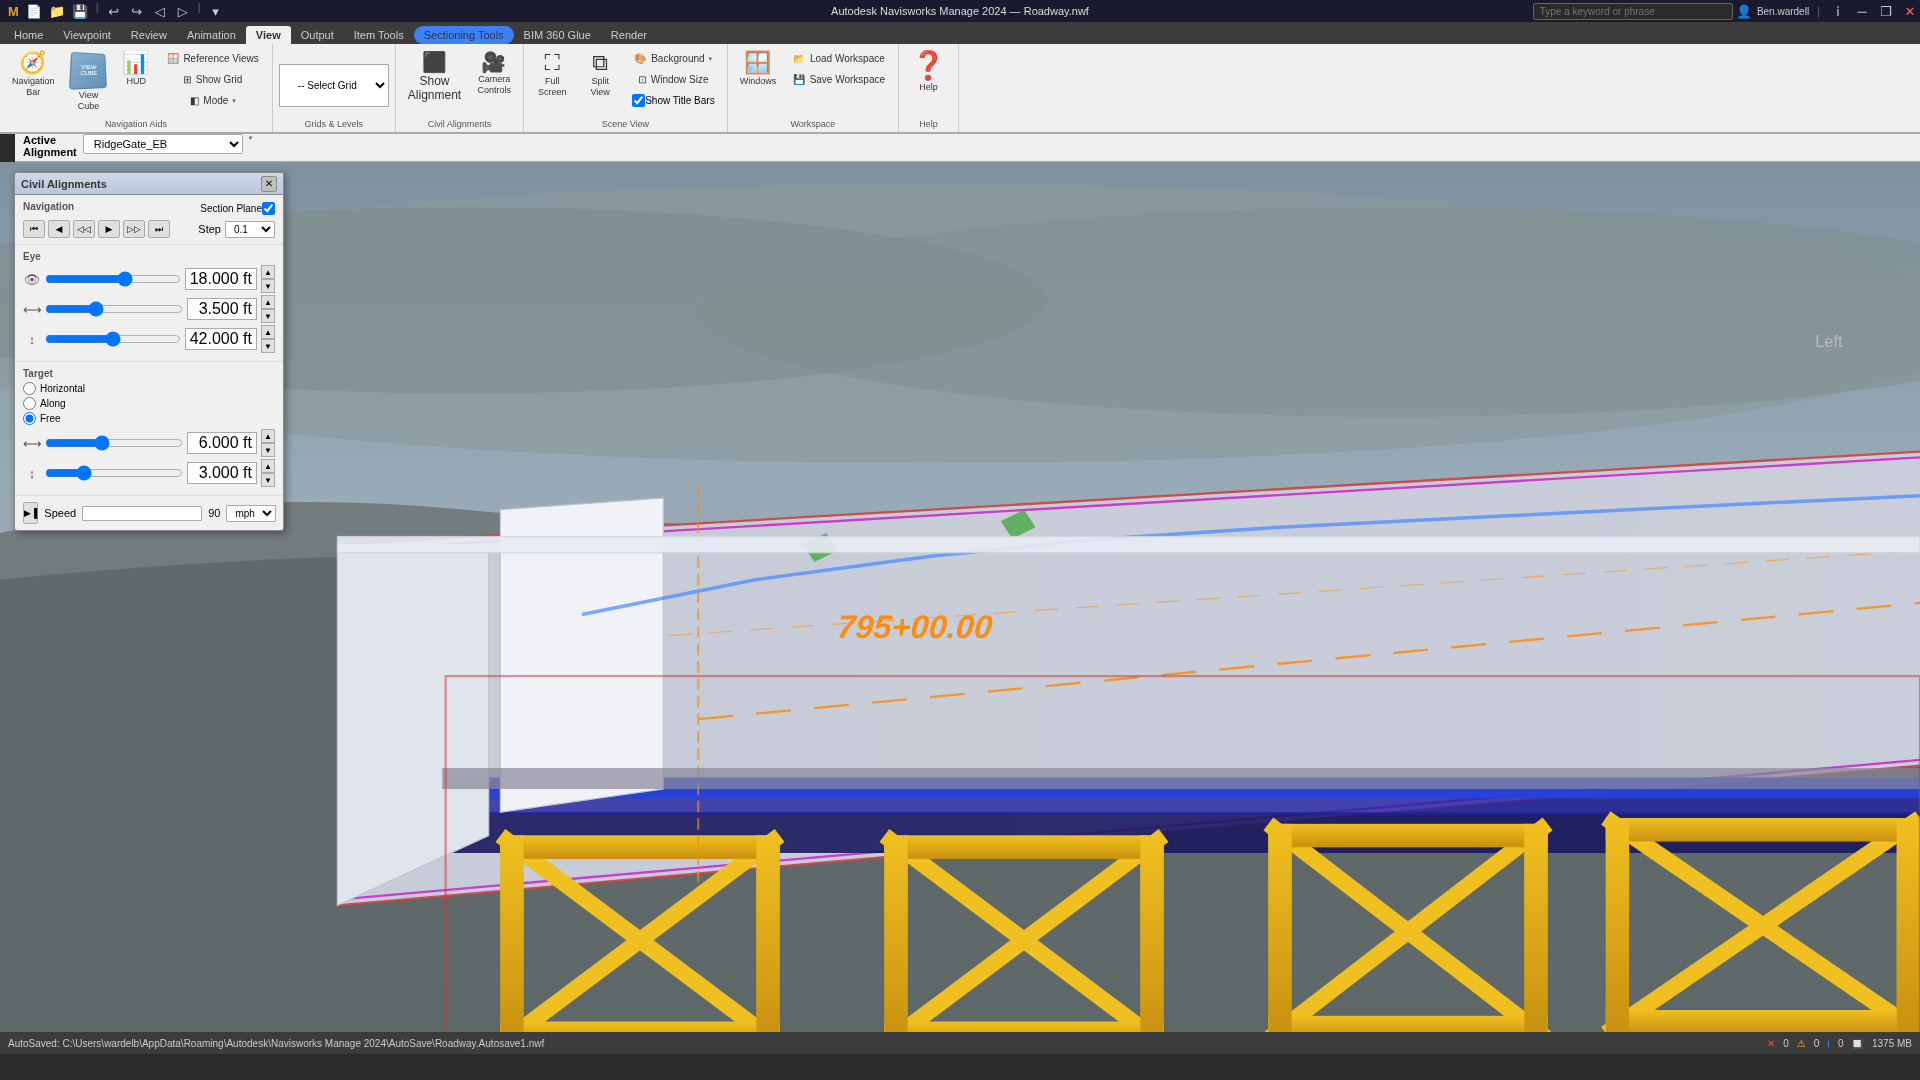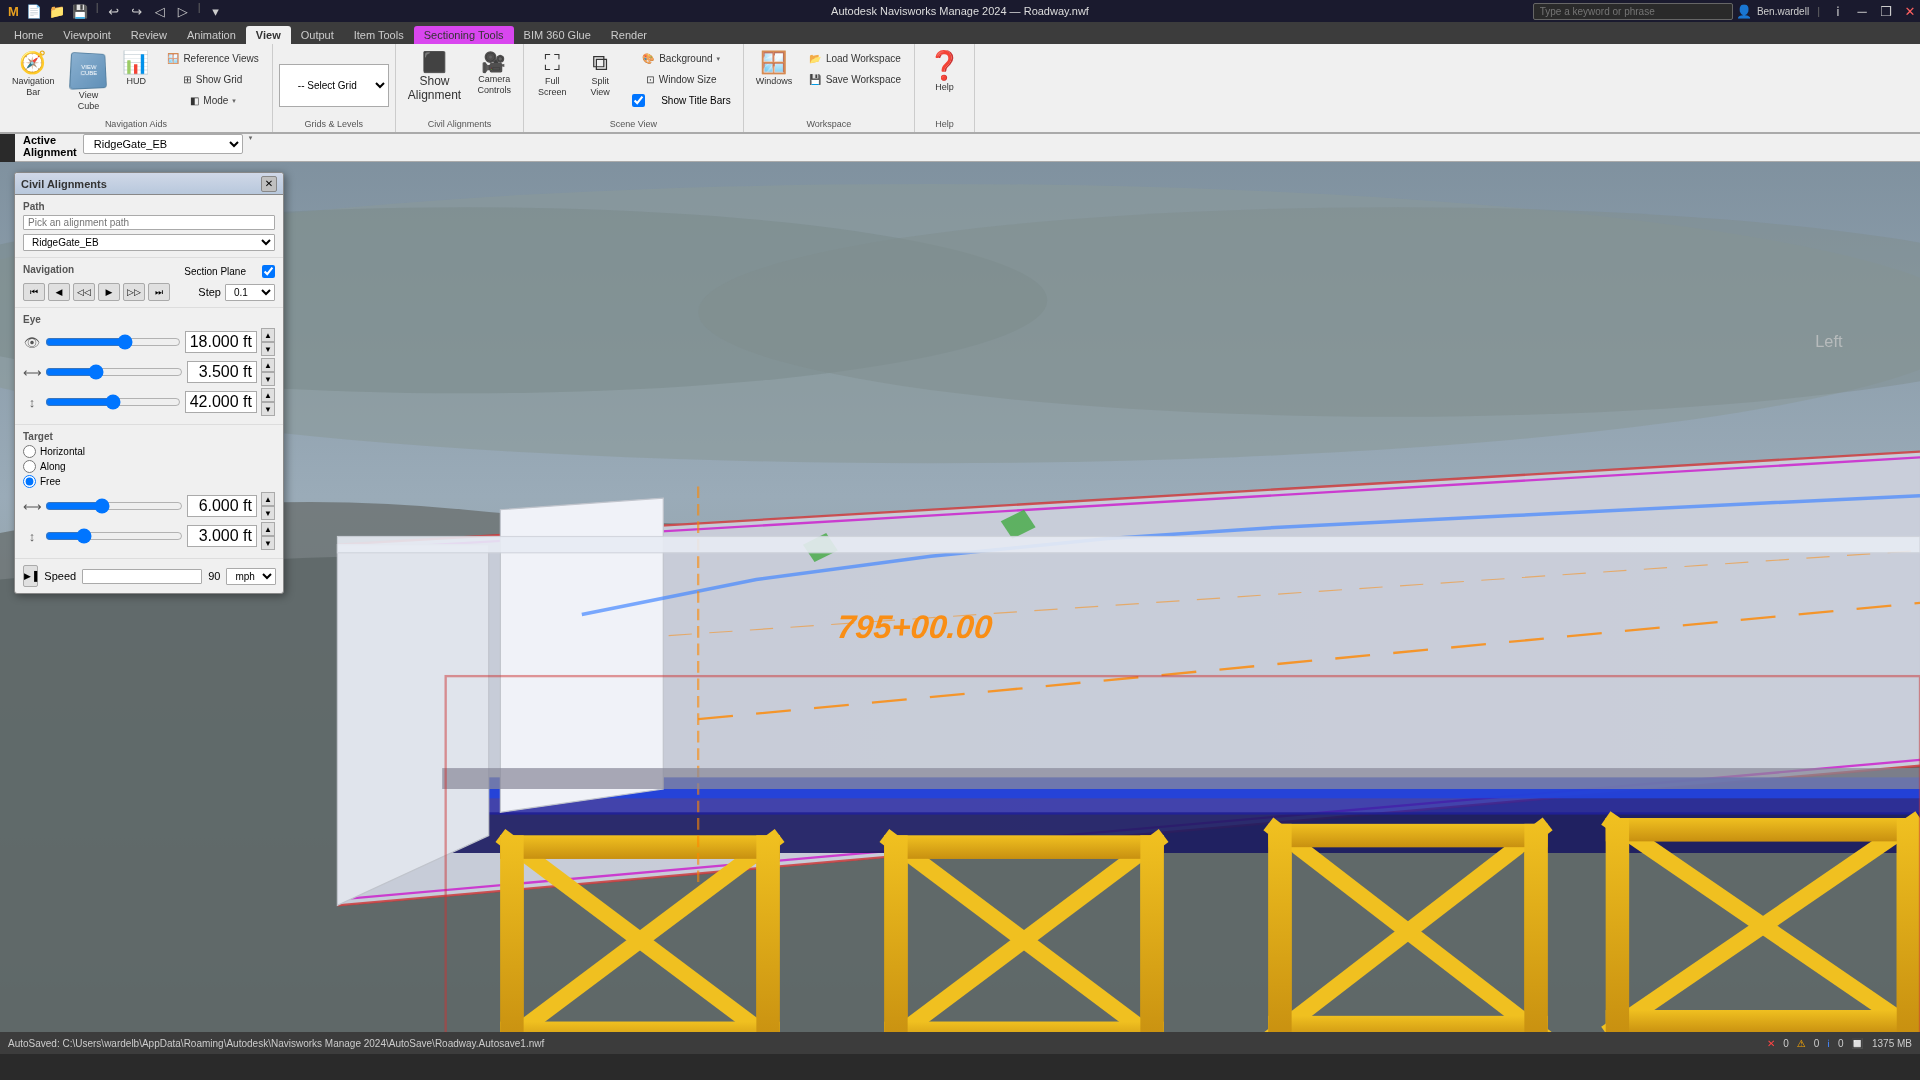--- a/index.html
+++ b/index.html
@@ -52,21 +52,21 @@
       padding: 3px 10px;
       font-size: 11px;
       color: #ccc;
       cursor: pointer;
       border-top-left-radius: 3px;
       border-top-right-radius: 3px;
       background: transparent;
       border: none;
     }
     .ribbon-tab.active { background: #f0f0f0; color: #333; font-weight: bold; }
-    .ribbon-tab.sectioning { background: #d946ef; color: #333; }
+    .ribbon-tab.sectioning { background: #3b82f6; color: #333; border-radius: 9px; }
 
     
     #ribbon {
       height: 90px;
       background: #f0f0f0;
       display: flex;
       align-items: stretch;
       border-bottom: 2px solid #aaa;
       overflow: hidden;
     }
@@ -301,21 +301,21 @@
       cursor: pointer;
       transform: perspective(30px) rotateX(5deg) rotateY(5deg);
     }
 
     
     .dd-arrow { font-size: 7px; color: #666; }
 
     .active-align-label { font-weight: bold; font-size: 11px; }
 
     
-    .chk-row { display: flex; align-items: center; gap: 16px; font-size: 10px; }
+    .chk-row { display: flex; align-items: center; gap: 0; font-size: 10px; }
   </style>
 </head>
 <body>
 
 <div id="title-bar">
   <div class="title-left">
     <span style="color:#e8a020;font-weight:bold;font-size:13px;">M</span>
     <span style="display:flex;gap:3px;">
       <button class="qa-btn" title="New">📄</button>
       <button class="qa-btn" title="Open">📁</button>
@@ -638,27 +638,20 @@
 
       <rect x="383" y="503" width="1267" height="310" fill="none" stroke="#cc3333" stroke-width="2" opacity="0.5"></rect>
     </svg>
 
     <div id="civil-panel">
       <div id="civil-panel-header">
         <span>Civil Alignments</span>
         <div id="civil-panel-close">✕</div>
       </div>
 
-      <div class="panel-section">
-        <div class="panel-label">Path</div>
-        <input type="text" class="panel-input" style="width: 100%; margin-bottom: 4px;" value="" placeholder="Pick an alignment path">
-        <select class="panel-select">
-          <option>RidgeGate_EB</option>
-        </select>
-      </div>
 
 
       <div class="panel-section">
         <div style="display:flex;align-items:center;justify-content:space-between;margin-bottom:5px;">
           <span class="panel-label">Navigation</span>
           <div class="chk-row">
             <span>Section Plane</span>
             <input type="checkbox" checked="" style="">
           </div>
         </div>

